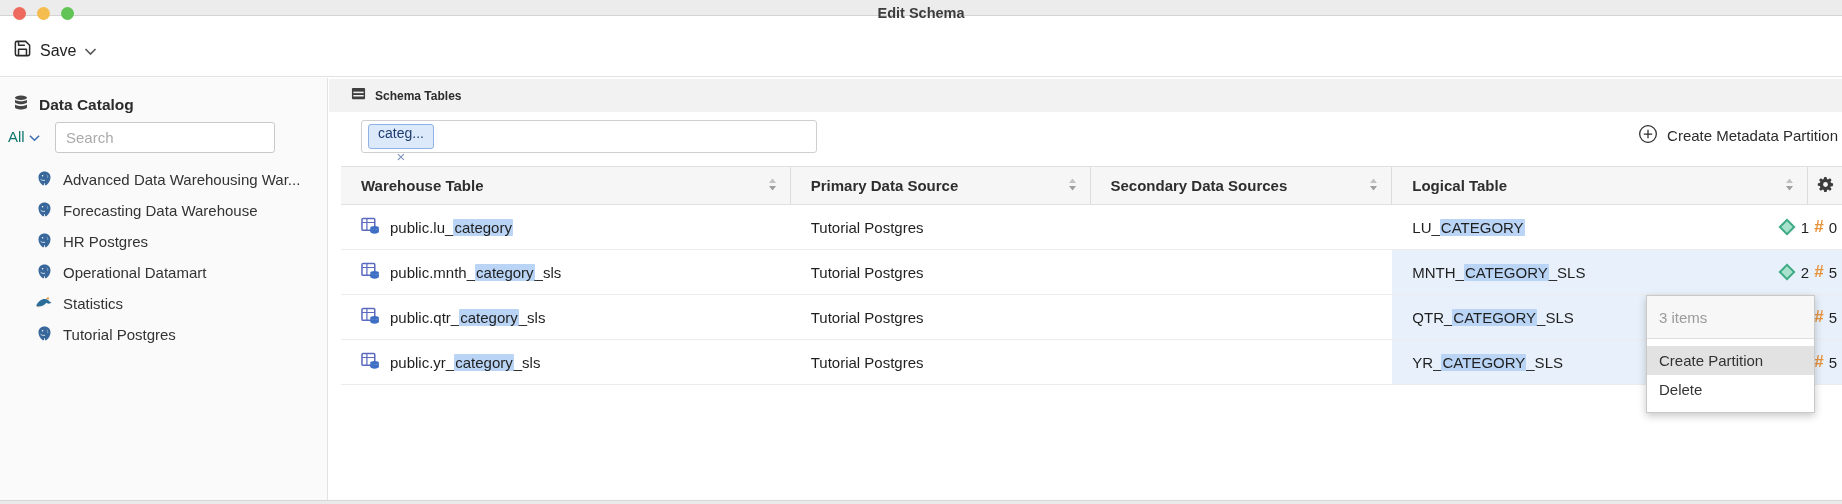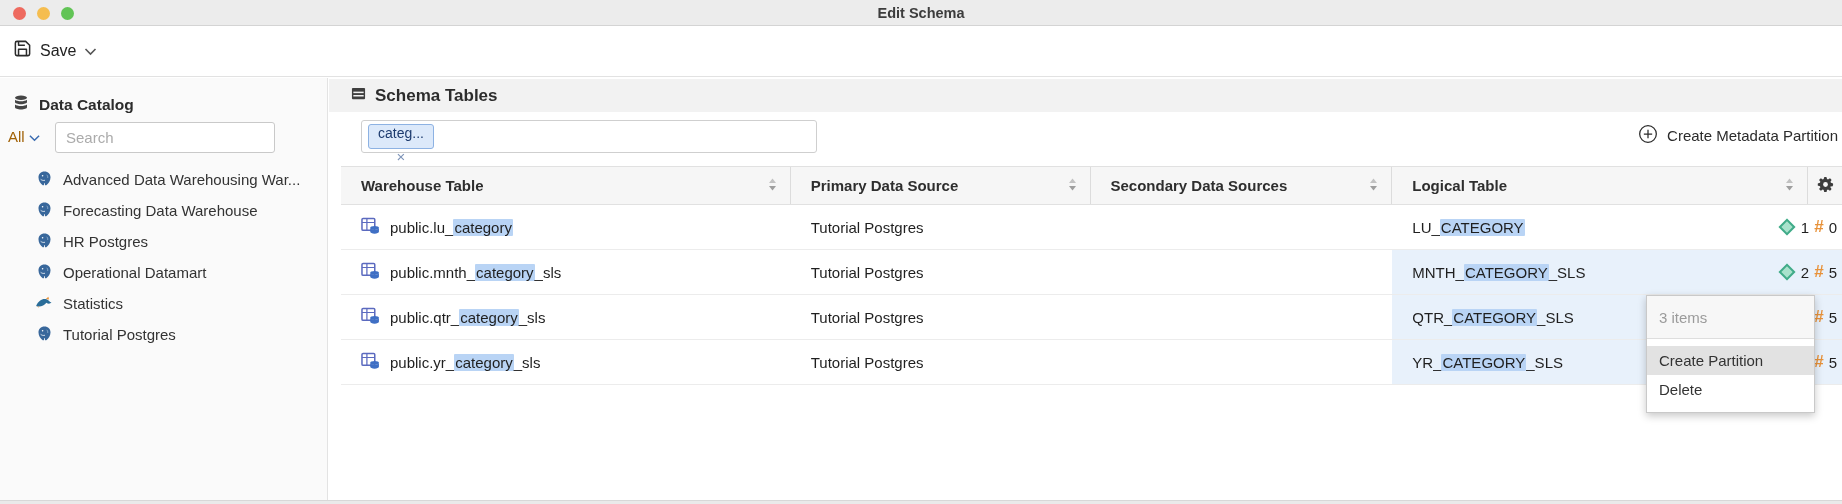--- a/index.html
+++ b/index.html
@@ -1,51 +1,51 @@
 <!DOCTYPE html>
 <html><head>
 <meta charset="utf-8">
 <style>
   * { margin:0; padding:0; box-sizing:border-box; }
   html,body { width:1842px; height:504px; overflow:hidden; }
   body { font-family:"Liberation Sans", sans-serif; color:#222; background:#fff; }
   .app { position:relative; width:1842px; height:504px; background:#fff; }
 
   
-  .titlebar { position:absolute; top:0; left:0; right:0; height:26px; background:#ececec; border-bottom:1px solid #d4d4d4; }
+  .titlebar { position:absolute; top:0; left:0; right:0; height:16px; background:#ececec; border-bottom:1px solid #d4d4d4; }
   .lights { position:absolute; left:13px; top:7px; display:flex; gap:11px; }
   .light { width:13px; height:13px; border-radius:50%; }
   .light.red { background:#ee6a5f; }
   .light.yellow { background:#f5bd4f; }
   .light.green { background:#61c455; }
   .win-title { position:absolute; left:0; right:0; top:0; height:26px; line-height:26px; text-align:center; font-weight:bold; font-size:14.5px; color:#3d3d3d; }
 
   
   .toolbar { position:absolute; top:27px; left:0; right:0; height:50px; background:#fff; border-bottom:1px solid #e2e2e2; }
   .save-btn { position:absolute; left:13px; top:12px; display:flex; align-items:center; gap:8px; cursor:pointer; }
   .save-btn .label { font-size:16px; color:#222; }
 
   
   .sidebar { position:absolute; top:78px; left:0; width:328px; bottom:4px; background:#fafafa; border-right:1px solid #e3e3e3; }
   .catalog-header { position:absolute; top:16px; left:12px; display:flex; align-items:center; gap:9px; }
   .catalog-header .label { font-weight:bold; font-size:15.5px; color:#2c2c2c; }
-  .scope { position:absolute; top:50px; left:8px; display:flex; align-items:center; gap:4px; color:#a16207; font-size:15px; cursor:pointer; }
+  .scope { position:absolute; top:50px; left:8px; display:flex; align-items:center; gap:4px; color:#0f766e; font-size:15px; cursor:pointer; }
   .search-input { position:absolute; top:44px; left:55px; width:220px; height:31px; border:1px solid #c9c9c9; border-radius:3px; font-size:15px; padding:0 10px; color:#333; background:#fff; font-family:"Liberation Sans", sans-serif; }
   .search-input::placeholder { color:#ababab; }
   .catalog-list { position:absolute; top:86px; left:0; right:0; }
   .catalog-item { height:31px; display:flex; align-items:center; gap:10px; padding-left:35px; font-size:15px; color:#333; cursor:pointer; white-space:nowrap; }
   .catalog-item .icon-box { width:18px; height:18px; display:flex; align-items:center; justify-content:center; }
   .catalog-item .pg { display:block; }
   .catalog-item .dolphin { display:none; }
   .catalog-item.mysql .dolphin { display:block; }
 
   
   .main { position:absolute; top:78px; left:329px; right:0; bottom:4px; background:#fff; }
   .panel-band { position:absolute; top:1px; left:0; right:0; height:33px; background:#f2f2f2; display:flex; align-items:center; gap:9px; padding-left:22px; }
-  .panel-band .label { font-weight:bold; font-size:17px; color:#2c2c2c; }
+  .panel-band .label { font-weight:bold; font-size:12px; color:#2c2c2c; }
 
   .filter-box { position:absolute; top:42px; left:32px; width:456px; height:33px; border:1px solid #cfcfcf; border-radius:3px; background:#fff; display:flex; align-items:center; padding-left:6px; }
   .chip { display:flex; align-items:center; gap:7px; height:25px; padding:0 9px; background:#dce9fa; border:1px solid #8db2e3; border-radius:3px; font-size:14px; color:#1d3b6e;flex-direction:column; }
   .chip .close { color:#7d93b8; font-size:15px; cursor:pointer; }
 
   .create-btn { position:absolute; top:46px; right:4px; display:flex; align-items:center; gap:9px; font-size:15px; color:#2b2b2b; cursor:pointer; white-space:nowrap; }
 
   
   .table { position:absolute; top:88px; left:12px; right:0; }
   .thead { display:flex; height:39px; background:#f6f6f6; border-top:1px solid #e1e1e1; border-bottom:1px solid #e1e1e1; }

